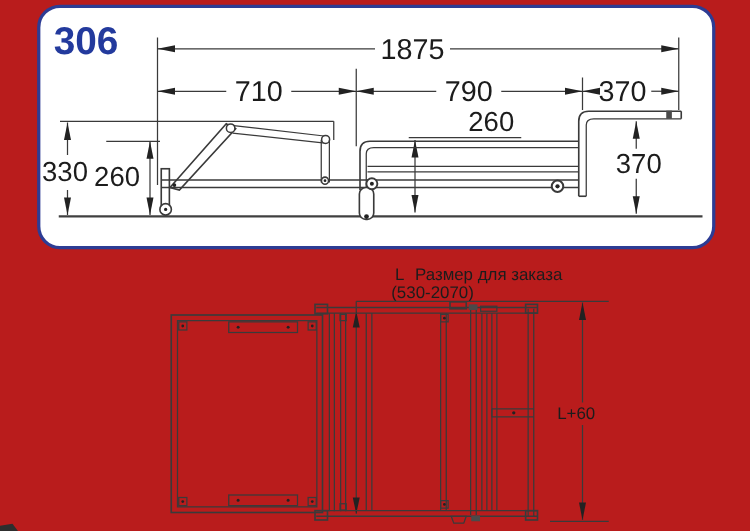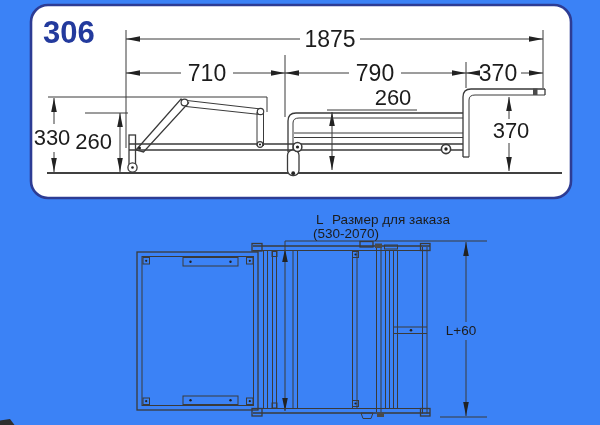--- a/index.html
+++ b/index.html
@@ -1,16 +1,16 @@
 <!DOCTYPE html>
 <html><head>
 <meta charset="utf-8">
 <style>
   html,body{margin:0;padding:0;background:#fff;}
-  .canvas{position:relative;width:600px;height:425px;background:#3b82f6;overflow:hidden;
+  .canvas{position:relative;width:600px;height:425px;background:#b91c1c;overflow:hidden;
           font-family:"Liberation Sans", sans-serif;}
   svg{position:absolute;left:0;top:0;}
   .dimtxt{font-family:"Liberation Sans", sans-serif;font-size:23px;fill:#1c1c1c;}
   .dimtxt-sm{font-family:"Liberation Sans", sans-serif;font-size:13.5px;fill:#1c1c1c;}
   .model{font-family:"Liberation Sans", sans-serif;font-size:31px;font-weight:bold;fill:#233a9d;}
   .ln{stroke:#3a3a3a;stroke-width:1;fill:none;}
   .ln2{stroke:#3a3a3a;stroke-width:1.3;fill:none;}
   .arr{fill:#222;stroke:none;}
   .dot{fill:#222;stroke:none;}
   .capfill{fill:#4a4a4a;stroke:none;}

